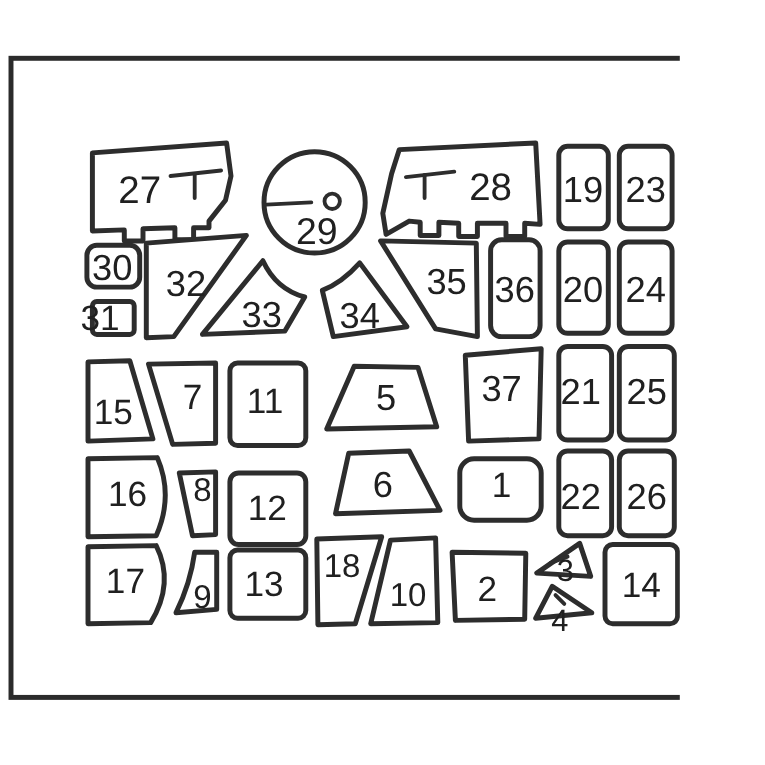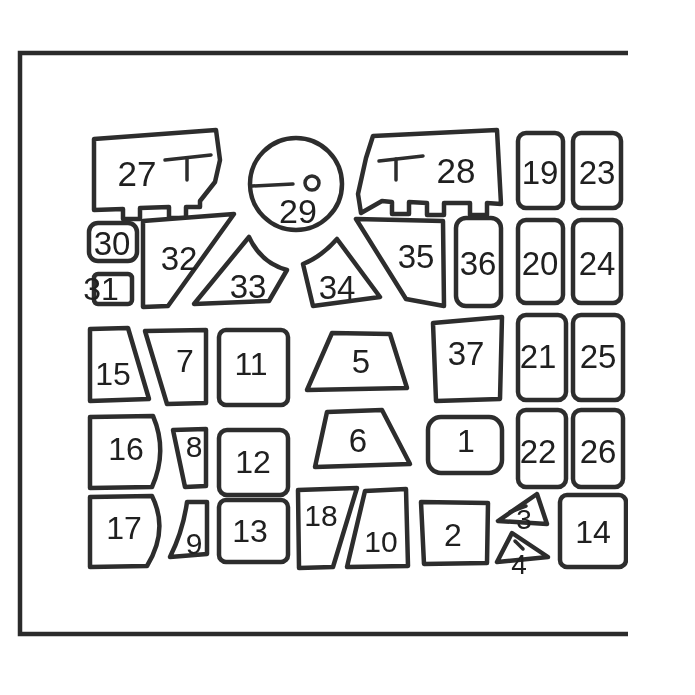--- a/index.html
+++ b/index.html
@@ -1,16 +1,16 @@
 <!DOCTYPE html>
 <html><head>
 <meta charset="utf-8">
 <style>
   html,body{margin:0;padding:0;background:#ffffff;}
-  .page{width:618px;height:695px;background:#ffffff;position:relative;overflow:hidden;padding-left:10px;}
+  .page{width:618px;height:695px;background:#ffffff;position:relative;overflow:hidden;}
   svg{display:block;}
   .shape{fill:#ffffff;stroke:#2d2d2d;stroke-width:4.5;stroke-linejoin:round;stroke-linecap:round;}
   .mark{fill:none;stroke:#2d2d2d;stroke-width:3.5;stroke-linejoin:round;stroke-linecap:round;}
   .frame{fill:none;stroke:#2b2b2b;stroke-width:4.5;}
   .num{fill:#202020;font-family:"Liberation Sans", sans-serif;text-anchor:middle;dominant-baseline:central;}
 </style>
 </head>
 <body>
 
 <div class="page">

